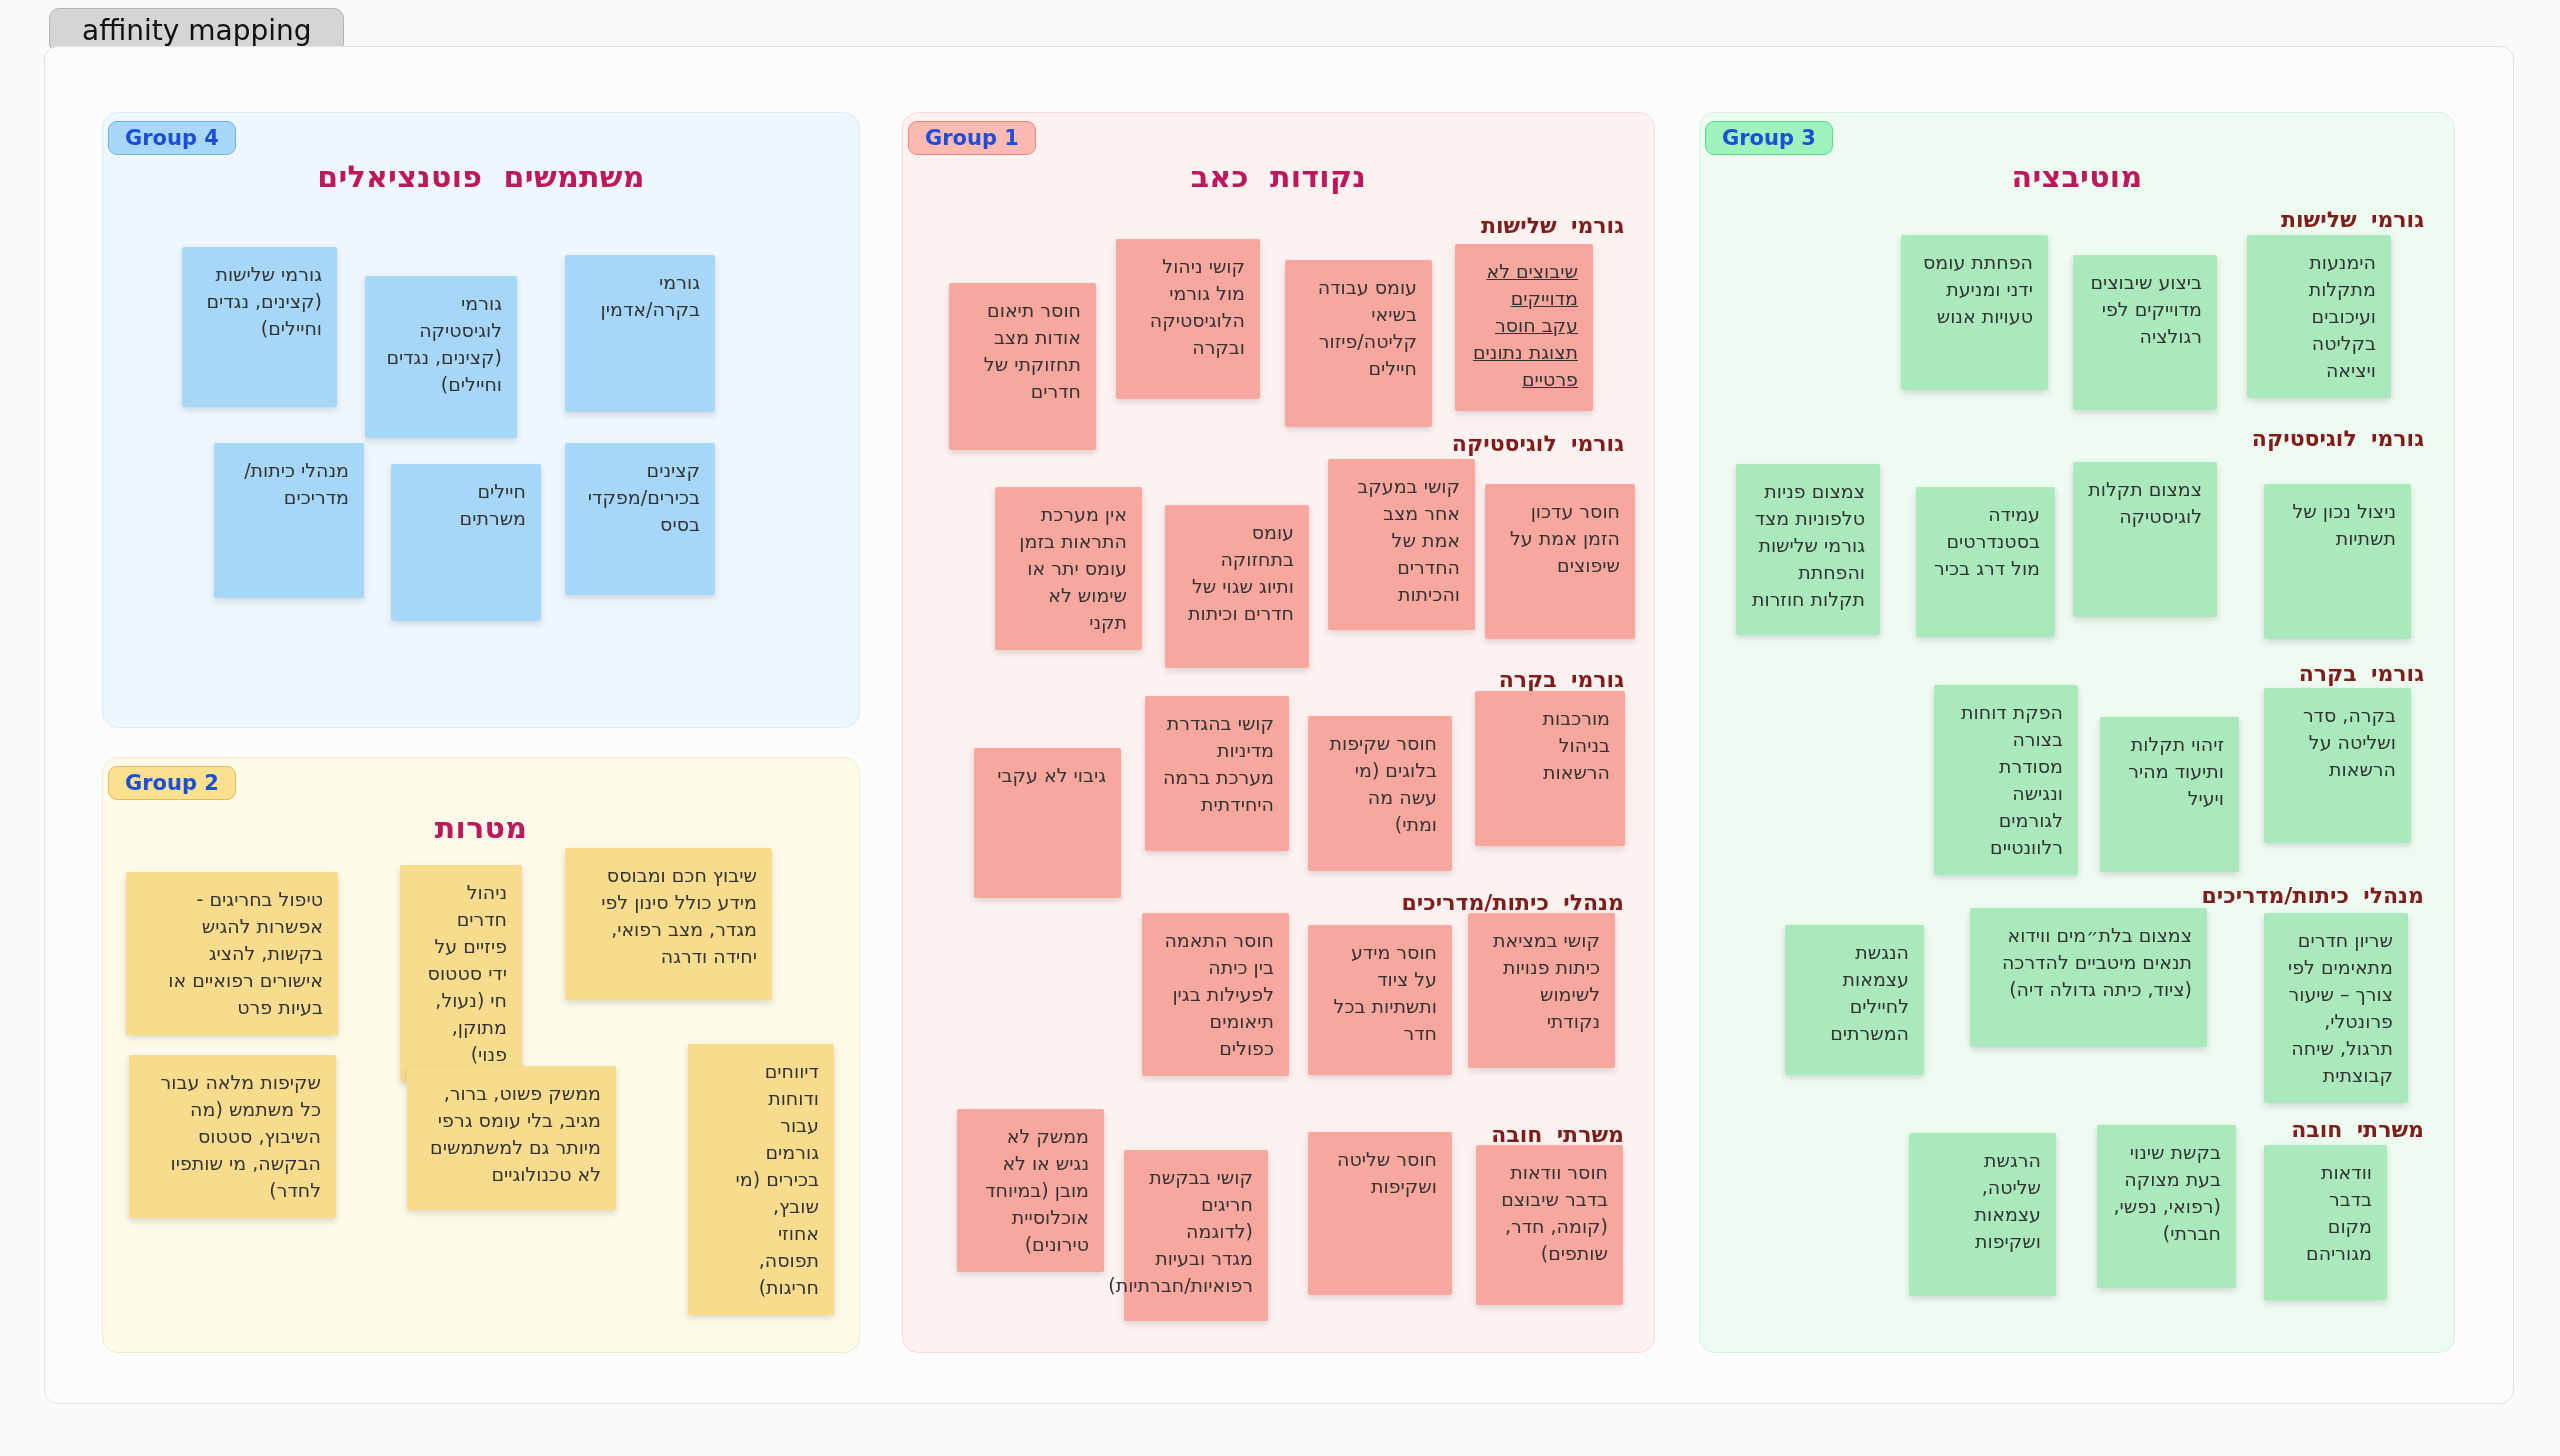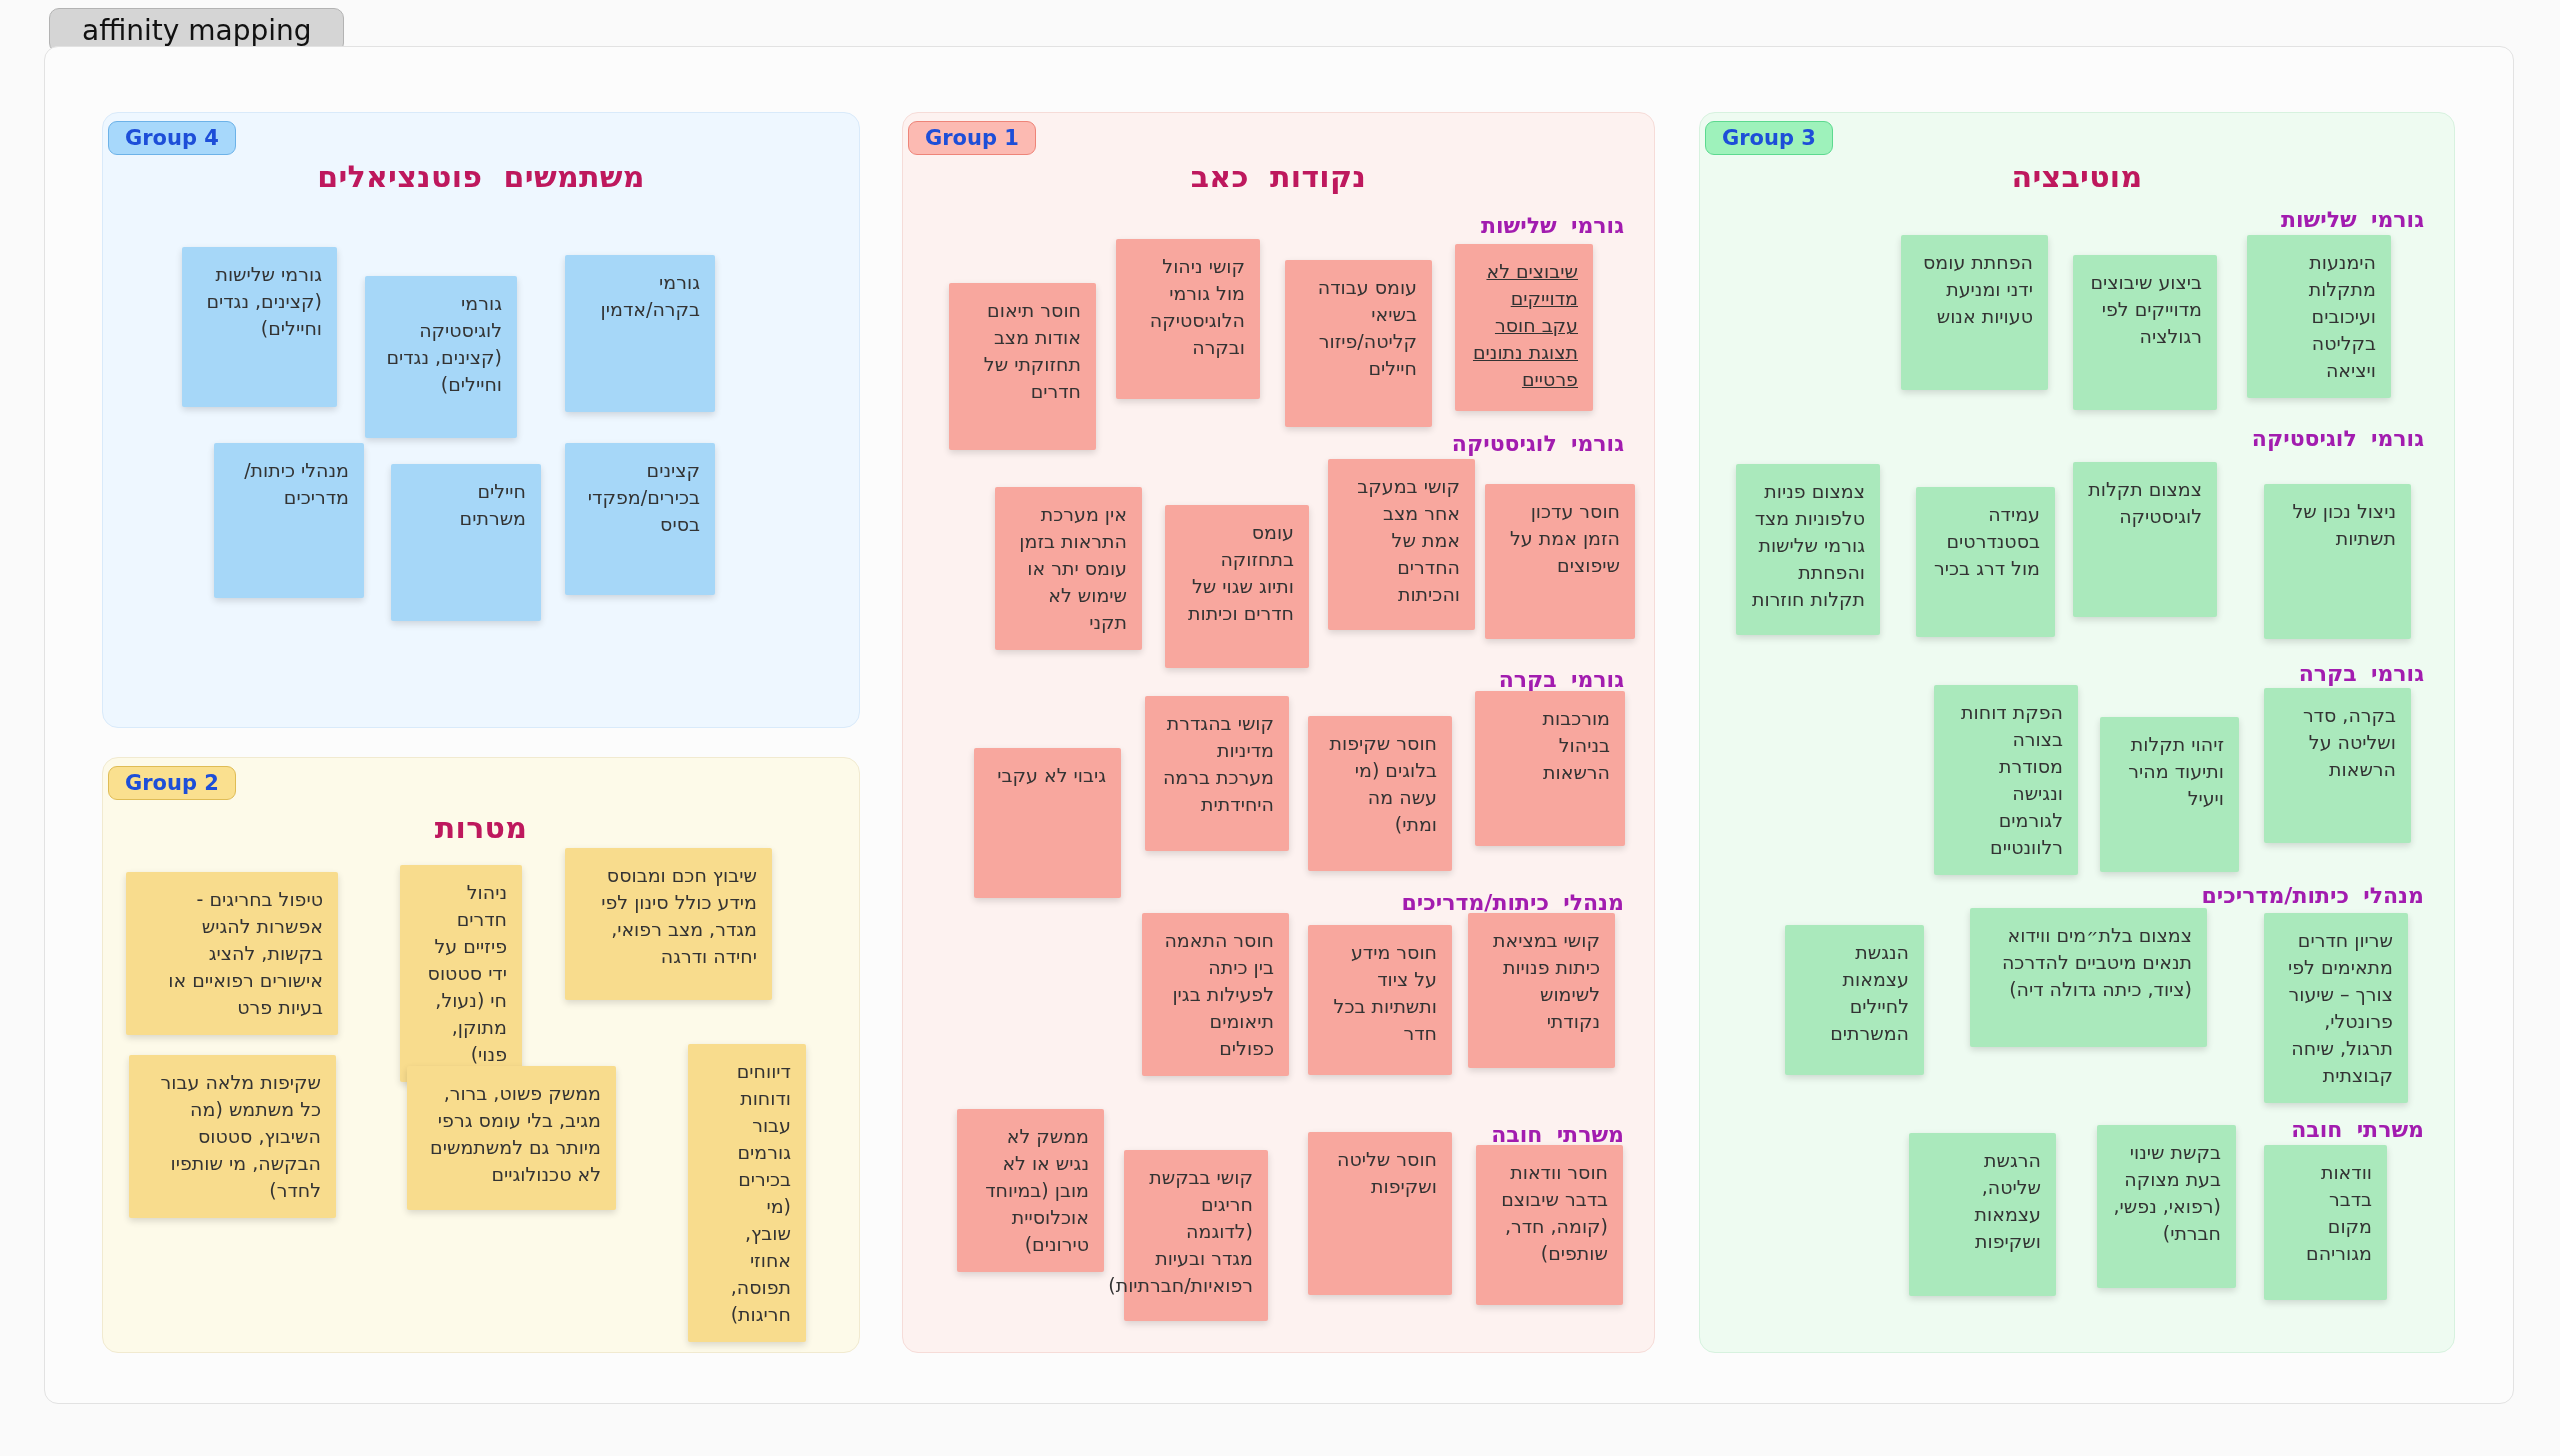--- a/index.html
+++ b/index.html
@@ -34,21 +34,21 @@
     font-size: 21px; font-weight: 600; color: #1d4ed8; white-space: nowrap;
   }
   .gtitle {
     position: absolute; top: 46px; left: 0; right: 0; text-align: center;
     direction: rtl; font-size: 30px; font-weight: 700; color: #be185d;
     word-spacing: 0.35em; letter-spacing: 0.01em;
   }
   #g2 .gtitle { top: 52px; }
   .section-header {
     position: absolute; direction: rtl; text-align: right;
-    font-size: 22px; font-weight: 700; color: #a21caf; word-spacing: 0.3em;
+    font-size: 22px; font-weight: 700; color: #7f1d1d; word-spacing: 0.3em;
     right: 30px; white-space: nowrap;
   }
   .note {
     position: absolute; background: var(--note-bg);
     border-radius: 2px; padding: 14px 15px;
     direction: rtl; text-align: right;
     font-size: 19px; line-height: 1.42; color: #333;
     box-shadow: 0 3px 7px rgba(0,0,0,0.14);
   }
 </style>
@@ -74,21 +74,21 @@
 
   <section class="group" id="g2" style="--box-bg: #fdfae9; --box-border: #f1ead0; --pill-bg: #fae08f; --pill-border: #dfbc55; --note-bg: #f8dc8d;">
     <div class="pill">Group 2</div>
     <h2 class="gtitle">מטרות</h2>
     <div class="notes-layer">
         <div class="note" style="left: 23px; top: 114px; width: 212px; min-height: 152px;">טיפול בחריגים - אפשרות להגיש בקשות, להציג אישורים רפואיים או בעיות פרט</div>
         <div class="note" style="left: 297px; top: 107px; width: 122px; min-height: 188px;">ניהול חדרים פיזיים על ידי סטטוס חי (נעול, מתוקן, פנוי)</div>
         <div class="note" style="left: 462px; top: 90px; width: 207px; min-height: 152px;">שיבוץ חכם ומבוסס מידע כולל סינון לפי מגדר, מצב רפואי, יחידה ודרגה</div>
         <div class="note" style="left: 26px; top: 297px; width: 207px; min-height: 152px;">שקיפות מלאה עבור כל משתמש (מה השיבוץ, סטטוס הבקשה, מי שותפיו לחדר)</div>
         <div class="note" style="left: 304px; top: 308px; width: 209px; min-height: 144px;">ממשק פשוט, ברור, מגיב, בלי עומס גרפי מיותר גם למשתמשים לא טכנולוגיים</div>
-        <div class="note" style="left: 585px; top: 286px; width: 118px; min-height: 193px; padding-left: 44px;">דיווחים ודוחות עבור גורמים בכירים (מי שובץ, אחוזי תפוסה, חריגות)</div>
+        <div class="note" style="left: 585px; top: 286px; width: 146px; min-height: 193px; padding-left: 44px;">דיווחים ודוחות עבור גורמים בכירים (מי שובץ, אחוזי תפוסה, חריגות)</div>
       </div>
   </section>
 
   <section class="group" id="g1" style="--box-bg: #fdf2f0; --box-border: #f6dcd8; --pill-bg: #fcbab2; --pill-border: #ee8478; --note-bg: #f8a79e;">
     <div class="pill">Group 1</div>
     <h2 class="gtitle">נקודות כאב</h2>
     <div class="notes-layer">
         <div class="section-header" style="top: 100px;">גורמי שלישות</div>
         <div class="note" style="left: 552px; top: 131px; width: 138px; min-height: 167px; text-decoration: underline;">שיבוצים לא מדוייקים עקב חוסר תצוגת נתונים פרטיים</div>
         <div class="note" style="left: 382px; top: 147px; width: 147px; min-height: 167px;">עומס עבודה בשיאי קליטה/פיזור חיילים</div>

